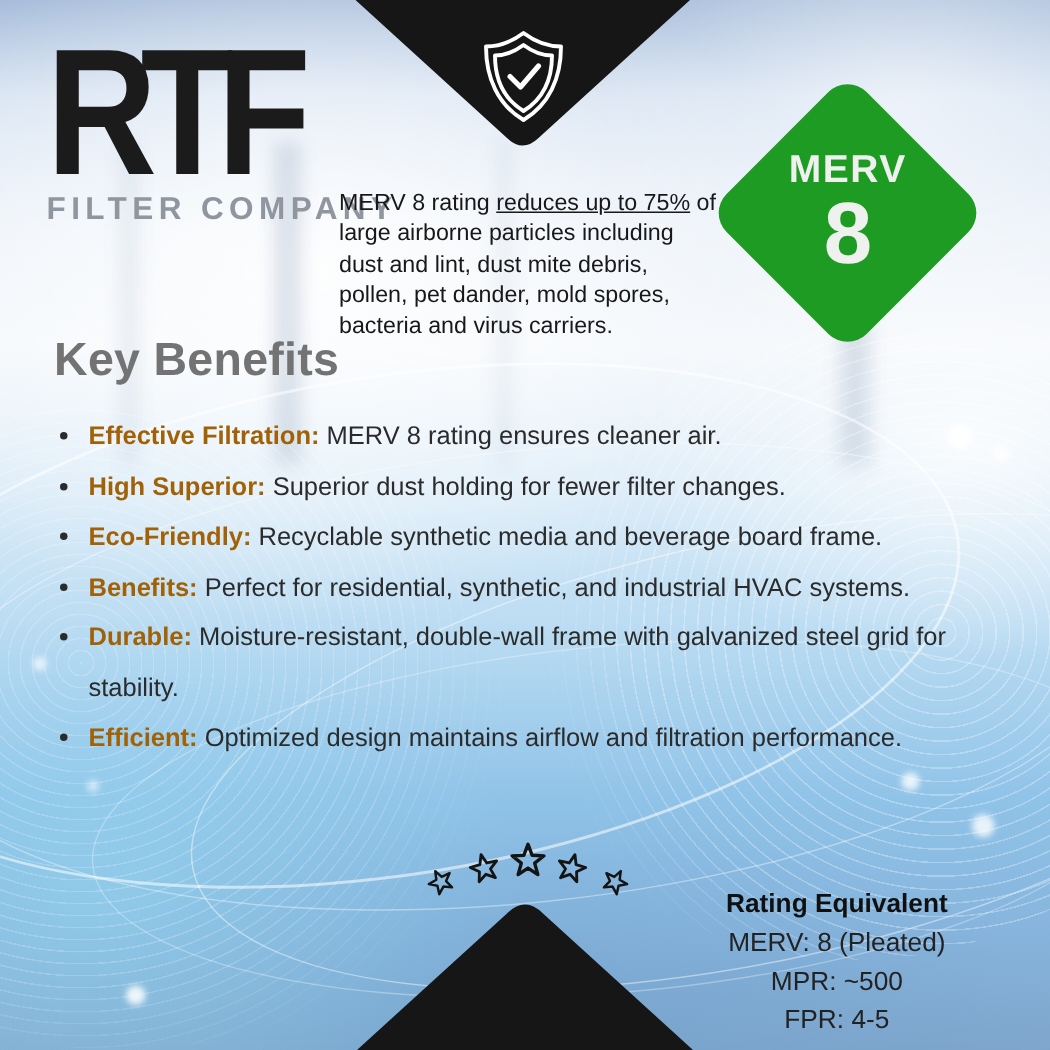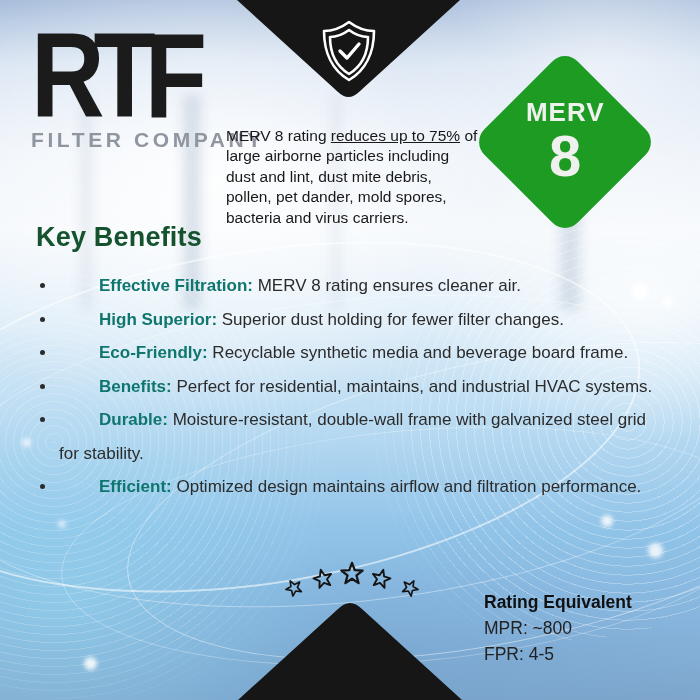--- a/index.html
+++ b/index.html
@@ -52,32 +52,32 @@
 
   
   .diamond{position:absolute;left:499px;top:76px;width:132px;height:132px;border-radius:18px;
     background:#1d9b22;transform:rotate(45deg);display:flex;align-items:center;justify-content:center;}
   .diamond-inner{transform:rotate(-45deg);text-align:center;color:#eef1ee;}
   .diamond-inner .merv{font-size:26px;font-weight:bold;letter-spacing:1px;line-height:1;}
   .diamond-inner .num{font-size:58px;font-weight:bold;line-height:1;margin-top:2px;}
 
   
   .benefits{position:absolute;left:36px;top:222px;width:626px;}
-  .benefits h2{margin:0;font-size:27px;font-weight:800;color:#14532d;letter-spacing:.2px;}
+  .benefits h2{margin:0;font-size:31px;font-weight:800;color:#737373;letter-spacing:.2px;}
   .benefits ul{margin:16px 0 0 0;padding:0;list-style:none;}
   .benefits li{position:relative;padding-left:23px;font-size:17px;line-height:33.5px;color:#2b2b2b;}
   .benefits li::before{content:"";position:absolute;left:4px;top:14px;width:5px;height:5px;border-radius:50%;background:#2b2b2b;}
-  .benefits li b{color:#0f766e;margin-left:40px;}
+  .benefits li b{color:#a16207;}
 
   
   .bottom-tri{position:absolute;left:238px;bottom:0;}
   .stars{position:absolute;left:272px;top:560px;}
 
   
-  .rating{position:absolute;left:484px;top:592px;color:#1c1c1c;}
+  .rating{position:absolute;left:484px;top:592px;color:#1c1c1c;text-align:center;}
   .rating h3{margin:0 0 3px 0;font-size:17.5px;font-weight:800;color:#101010;}
   .rating div{font-size:17.5px;line-height:25.5px;color:#222;}
 </style>
 </head>
 <body>
 
 <div class="stage">
 
   <div class="bg"></div>
   <div class="bg-mullions"></div>
@@ -121,21 +121,21 @@
       <div class="num">8</div>
     </div>
   </div>
 
   <section class="benefits">
     <h2>Key Benefits</h2>
     <ul>
       <li><b>Effective Filtration:</b><span> MERV 8 rating ensures cleaner air.</span></li>
       <li><b>High Superior:</b><span> Superior dust holding for fewer filter changes.</span></li>
       <li><b>Eco-Friendly:</b><span> Recyclable synthetic media and beverage board frame.</span></li>
-      <li><b>Benefits:</b><span> Perfect for residential, maintains, and industrial HVAC systems.</span></li>
+      <li><b>Benefits:</b><span> Perfect for residential, synthetic, and industrial HVAC systems.</span></li>
       <li><b>Durable:</b><span> Moisture-resistant, double-wall frame with galvanized steel grid for stability.</span></li>
       <li><b>Efficient:</b><span> Optimized design maintains airflow and filtration performance.</span></li>
     </ul>
   </section>
 
   <svg class="stars" width="160" height="44" viewBox="0 0 160 44">
     <defs>
       <path id="star" d="M0,-10 L2.47,-3.4 L9.51,-3.09 L3.99,1.3 L5.88,8.09 L0,4.2 L-5.88,8.09 L-3.99,1.3 L-9.51,-3.09 L-2.47,-3.4 Z"></path>
     </defs>
     <g fill="none" stroke="#141414" stroke-width="2" stroke-linejoin="round">
@@ -146,17 +146,18 @@
       <use href="#star" transform="translate(138,28) scale(0.82) rotate(28)"></use>
     </g>
   </svg>
 
   <svg class="bottom-tri" width="224" height="107" viewBox="0 0 224 107">
     <path d="M0,107 L100,16 Q112,4 124,16 L224,107 Z" fill="#161616"></path>
   </svg>
 
   <aside class="rating">
     <h3>Rating Equivalent</h3>
-    <div>MPR: ~800</div>
+    <div>MERV: 8 (Pleated)</div>
+    <div>MPR: ~500</div>
     <div>FPR: 4-5</div>
   </aside>
 
 </div>
 
 </body></html>

